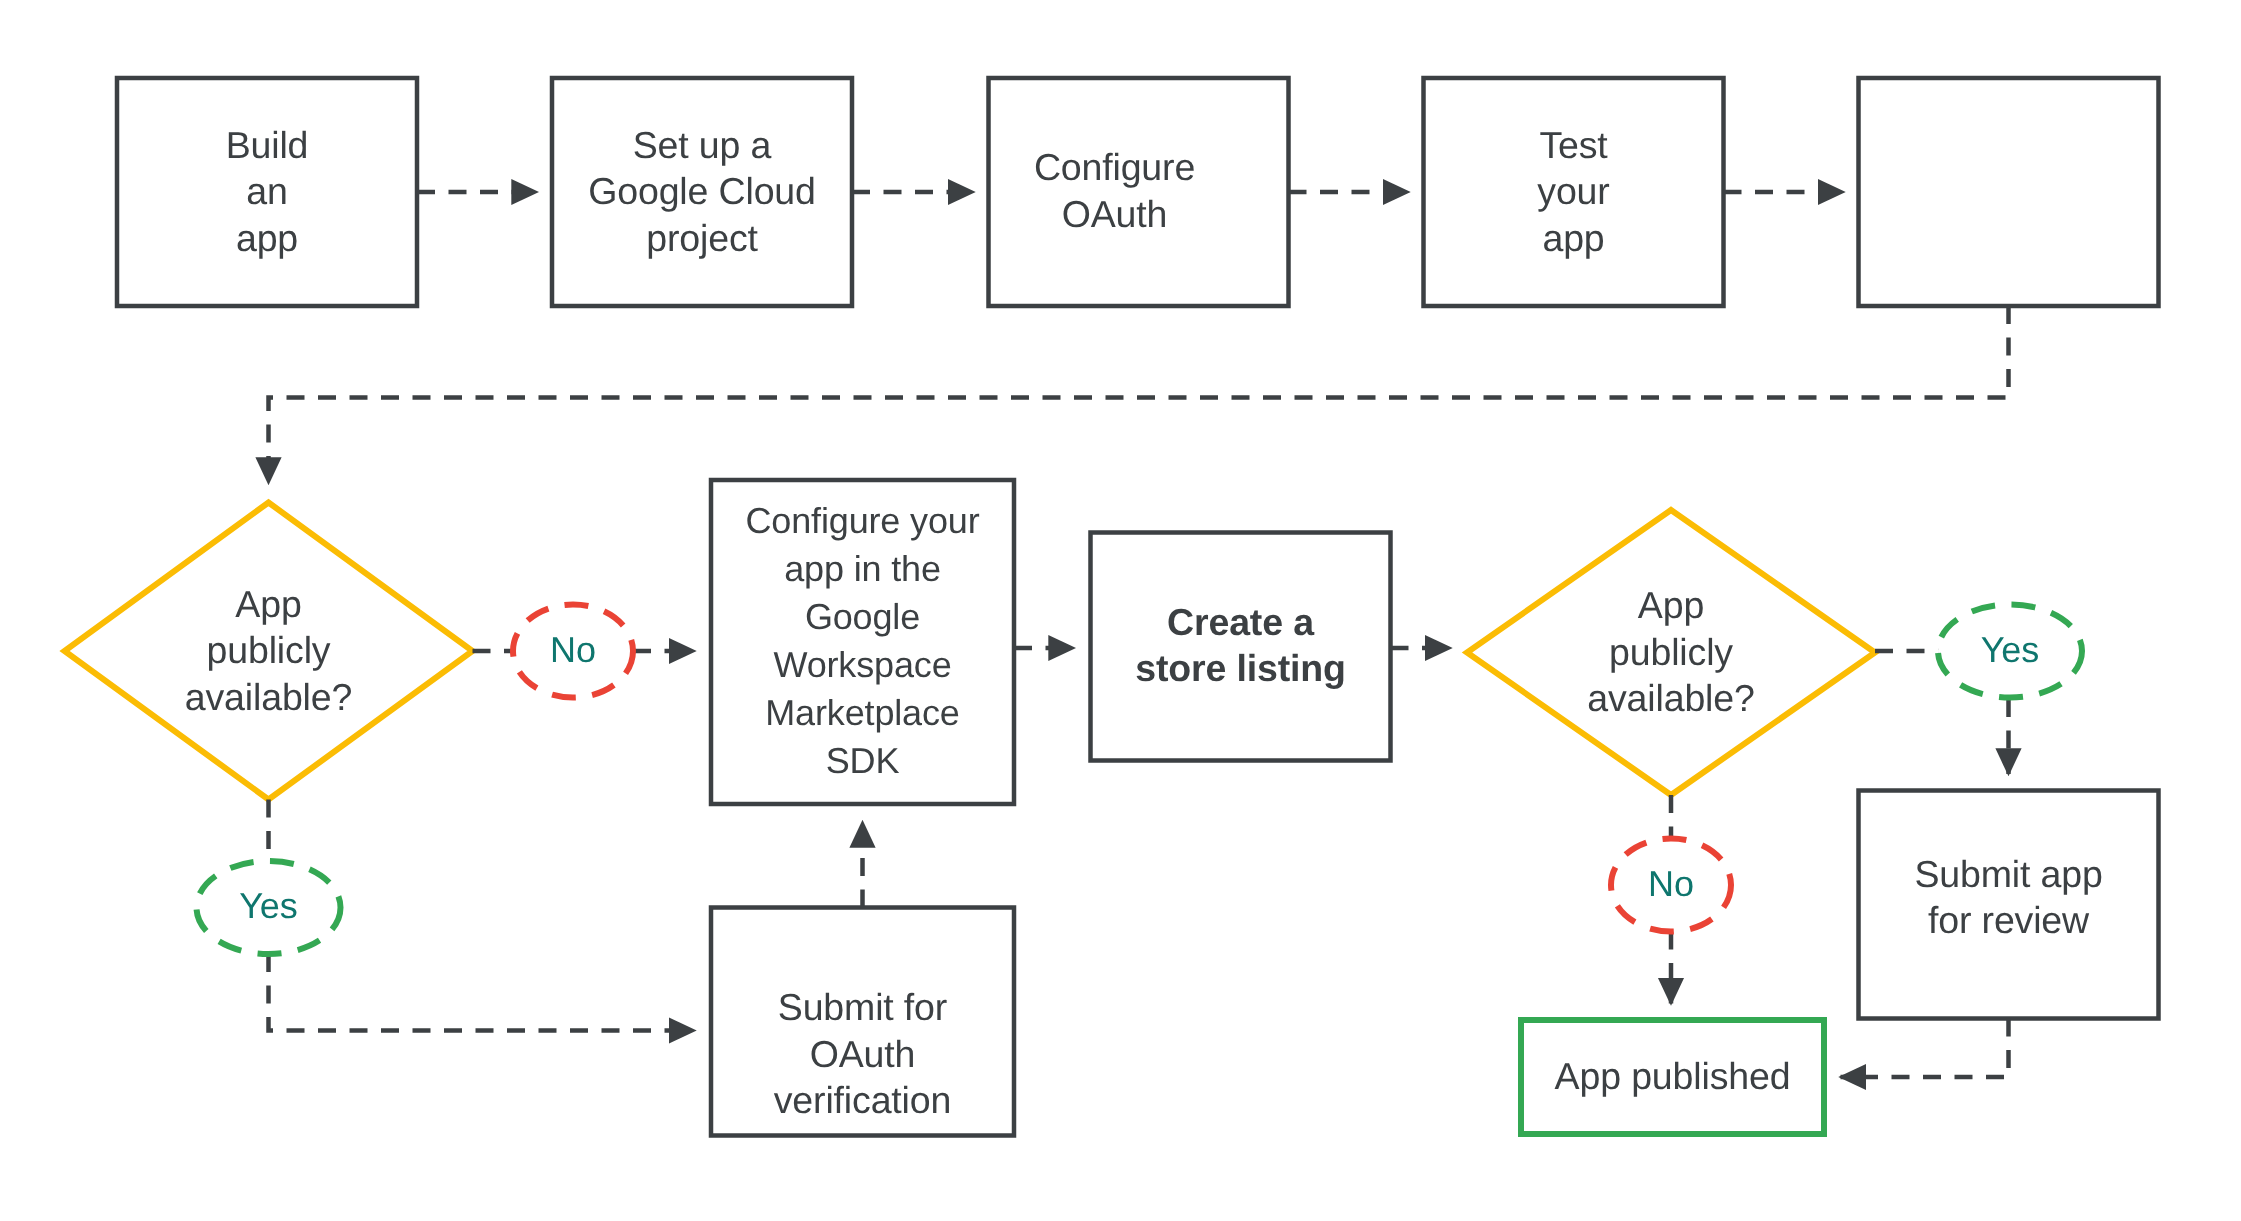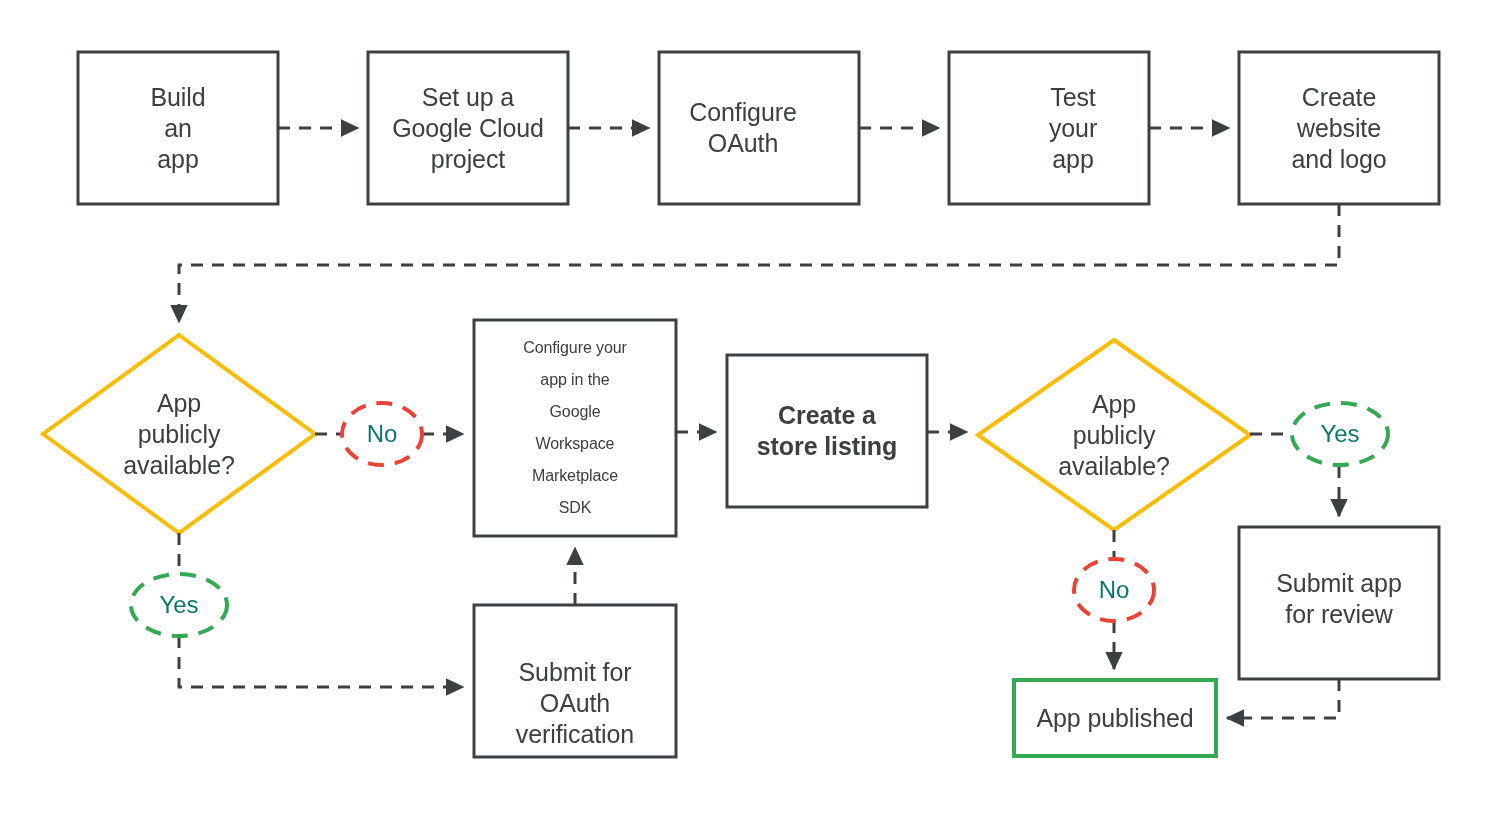--- a/index.html
+++ b/index.html
@@ -128,33 +128,30 @@
 an
 app</div>
 
   <div class="node-label" style="left:368px; top:52px; width:200px; height:152px;">Set up a
 Google Cloud
 project</div>
 
   <div class="node-label" style="left:659px; top:52px; width:168px; height:152px;">Configure
 OAuth</div>
 
-  <div class="node-label" style="left:949px; top:52px; width:200px; height:152px;padding-left:24px;">Test
+  <div class="node-label" style="left:949px; top:52px; width:200px; height:152px;">Test
 your
 app</div>
 
-  <div class="node-label" style="left:1239px; top:52px; width:200px; height:152px;">Create
-website
-and logo</div>
 
   <div class="node-label" style="left:63px; top:335px; width:232px; height:198px;">App
 publicly
 available?</div>
 
-  <div class="node-label" style="left:476px; top:320px; width:198px; height:216px; font-size:16px; line-height:32px;">Configure your
+  <div class="node-label" style="left:476px; top:320px; width:198px; height:216px; font-size:24px; line-height:32px;">Configure your
 app in the
 Google
 Workspace
 Marketplace
 SDK</div>
 
   <div class="node-label" style="left:727px; top:355px; width:200px; height:152px;font-weight:bold;">Create a
 store listing</div>
 
   <div class="node-label" style="left:998px; top:340px; width:232px; height:190px;">App

